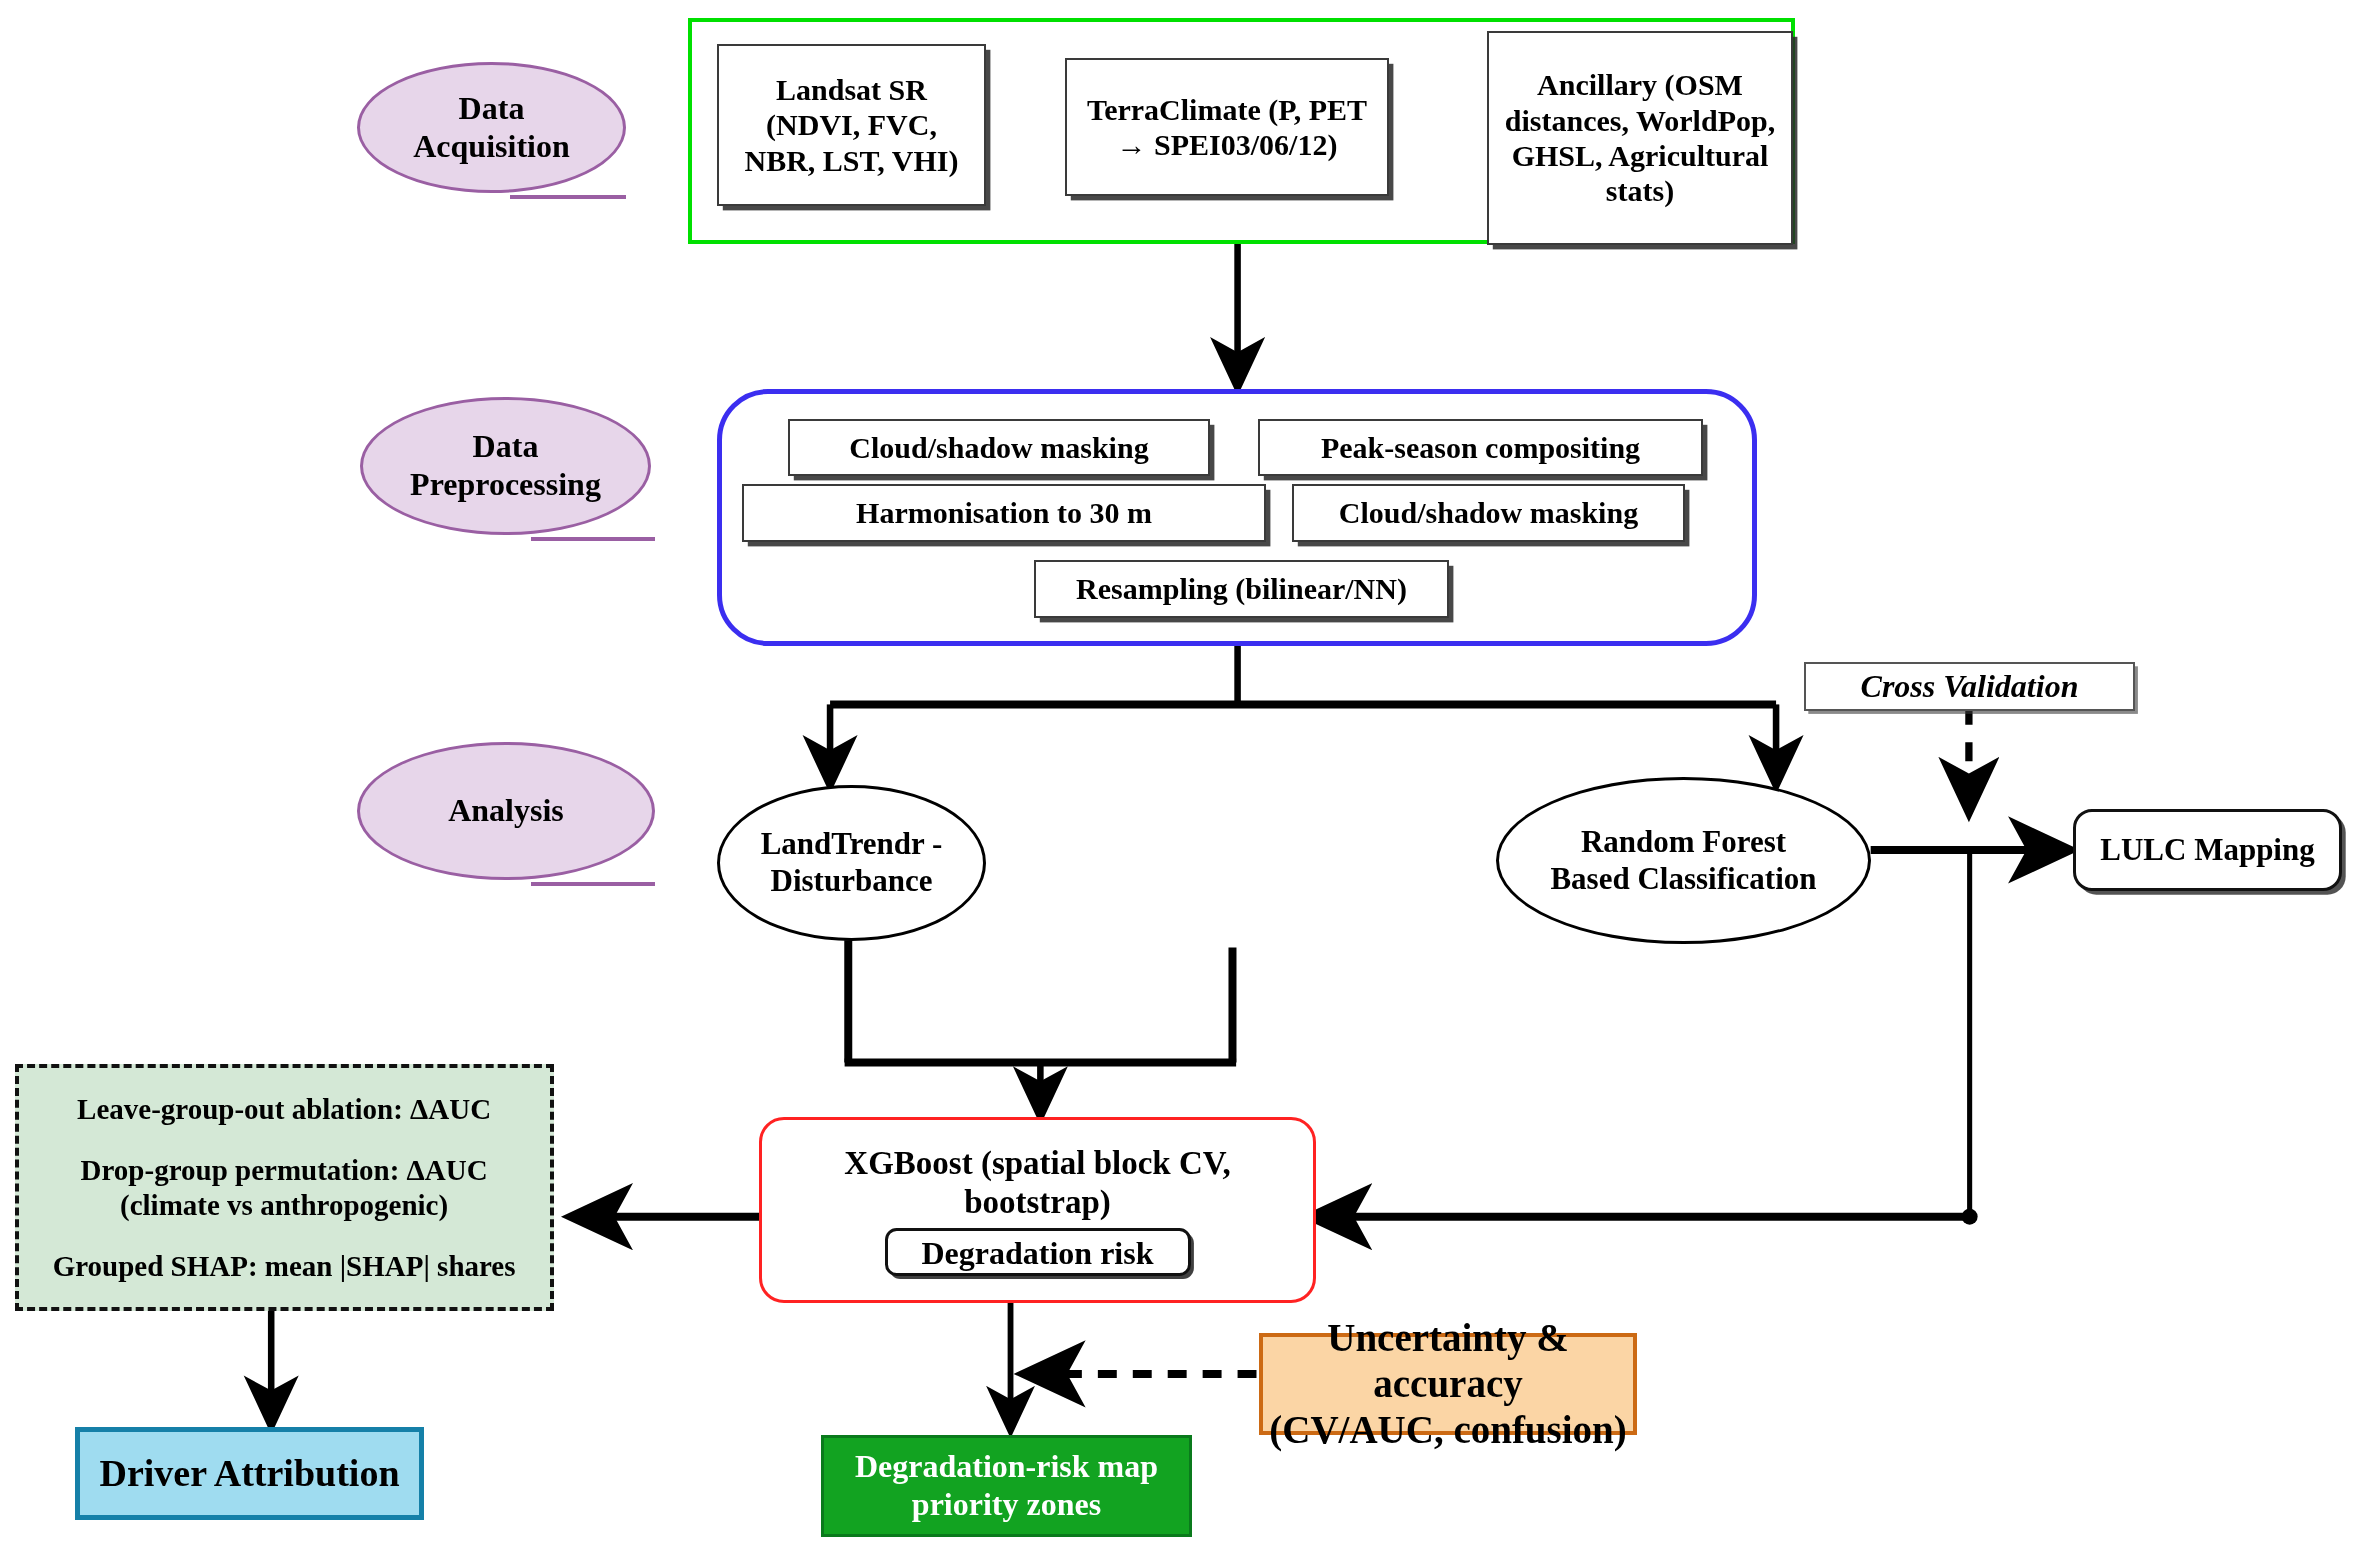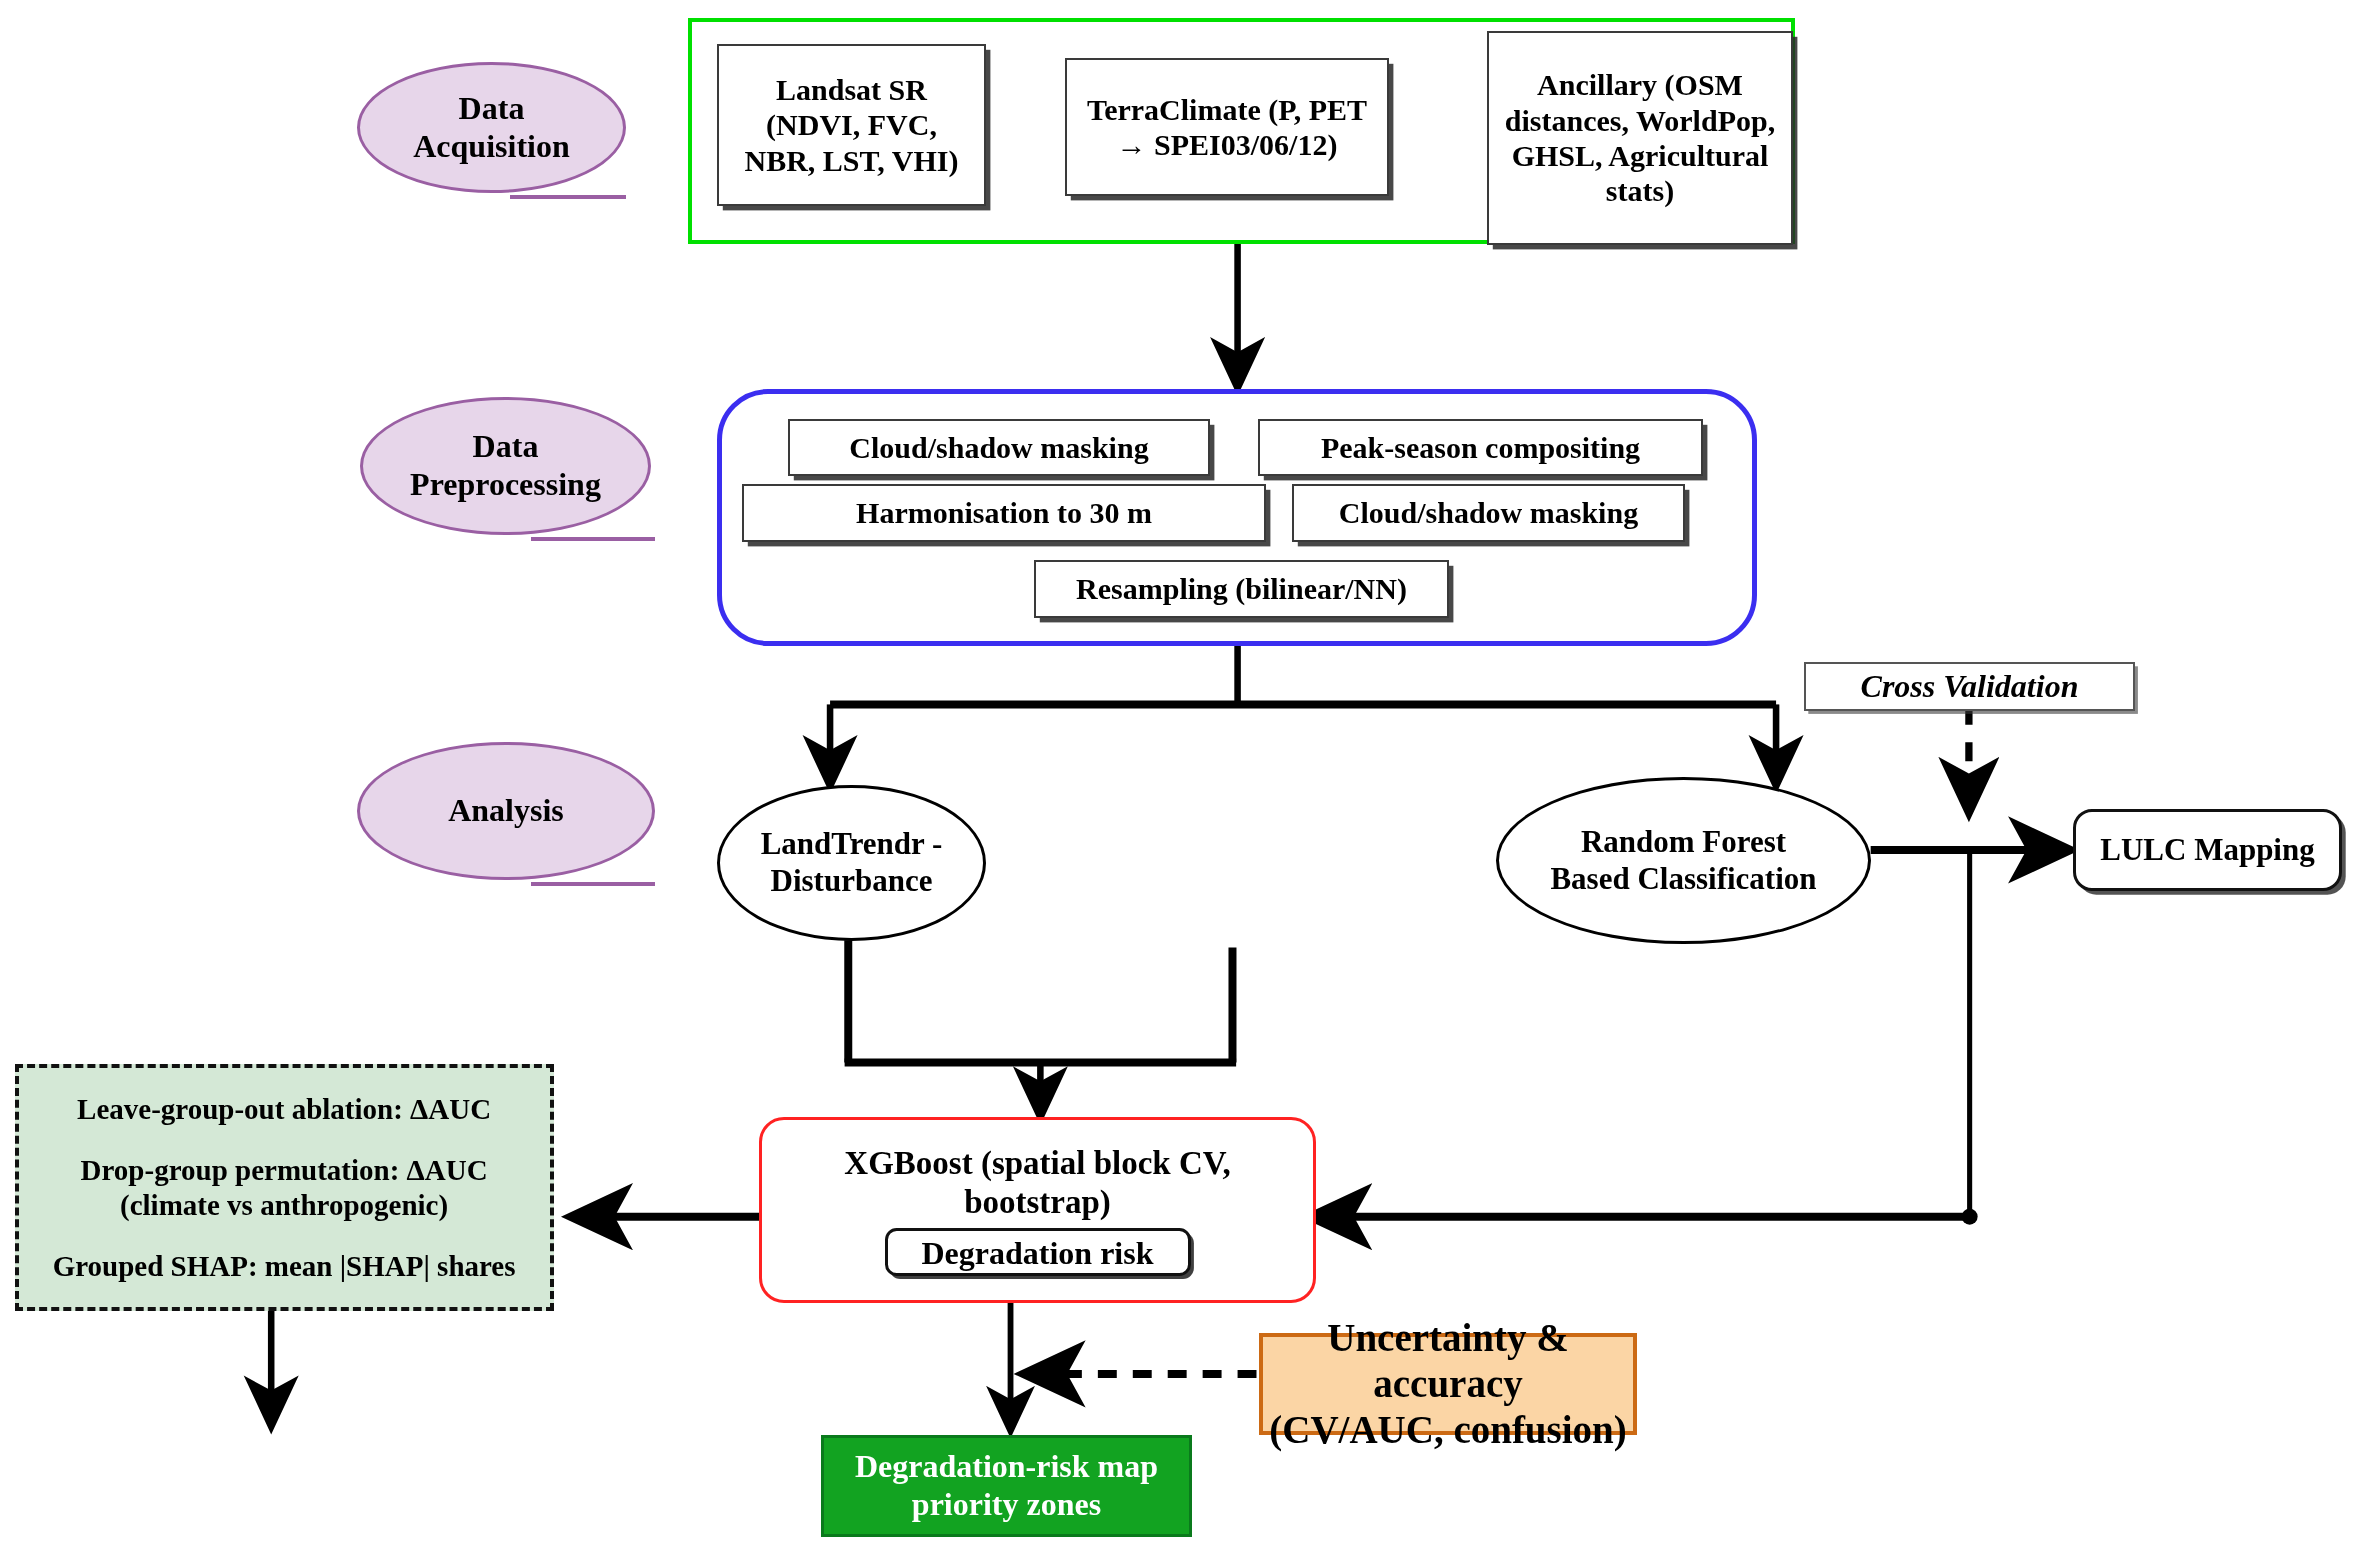--- a/index.html
+++ b/index.html
@@ -184,20 +184,23 @@
               flex-direction:column;justify-content:center;">
     <div class="glabel" style="position:static;margin-bottom:6px;">
       <span>XGBoost (spatial block CV,</span>
       <span>bootstrap)</span>
     </div>
     <div class="node inner-pill" style="position:static;width:306px;height:48px;align-items:flex-end;">
       <span>Degradation risk</span>
     </div>
   </div>
 
+  <div class="node blue-fill" style="left:75px;top:1427px;width:349px;height:93px;">
+    <span>Driver Attribution</span>
+  </div>
 
   <div class="node orange-fill" style="left:1259px;top:1333px;width:378px;height:102px;">
     <div class="glabel" style="position:static;">
       <span>Uncertainty &amp; accuracy</span>
       <span>(CV/AUC, confusion)</span>
     </div>
   </div>
 
   <div class="node green-fill" style="left:821px;top:1435px;width:371px;height:102px;">
     <div class="glabel" style="position:static;">

